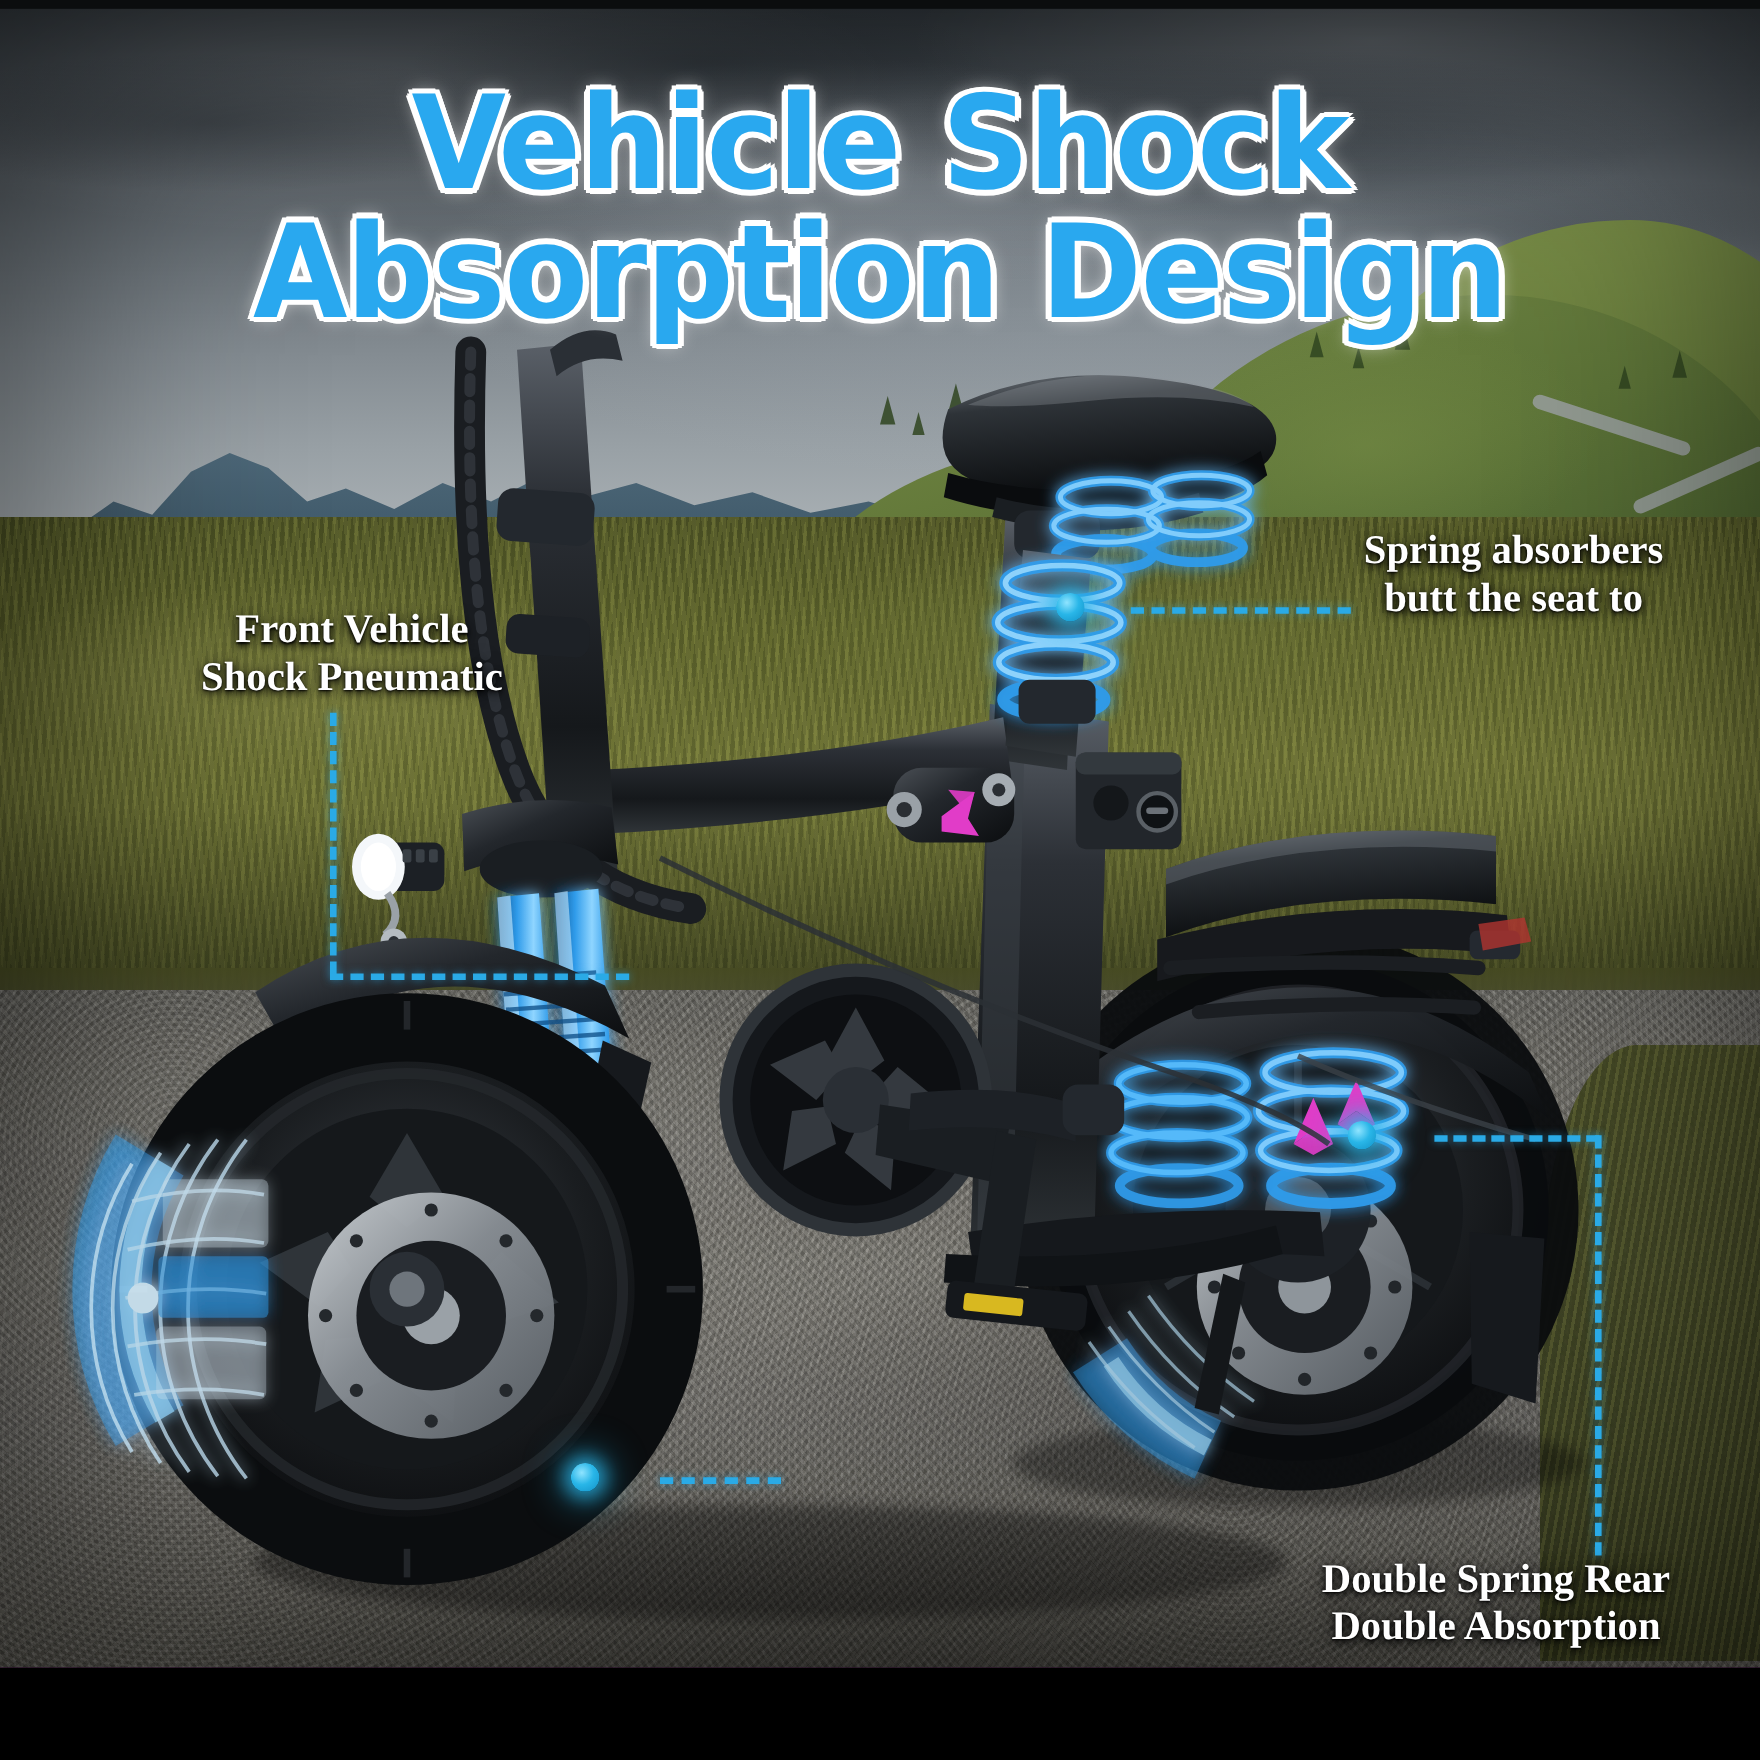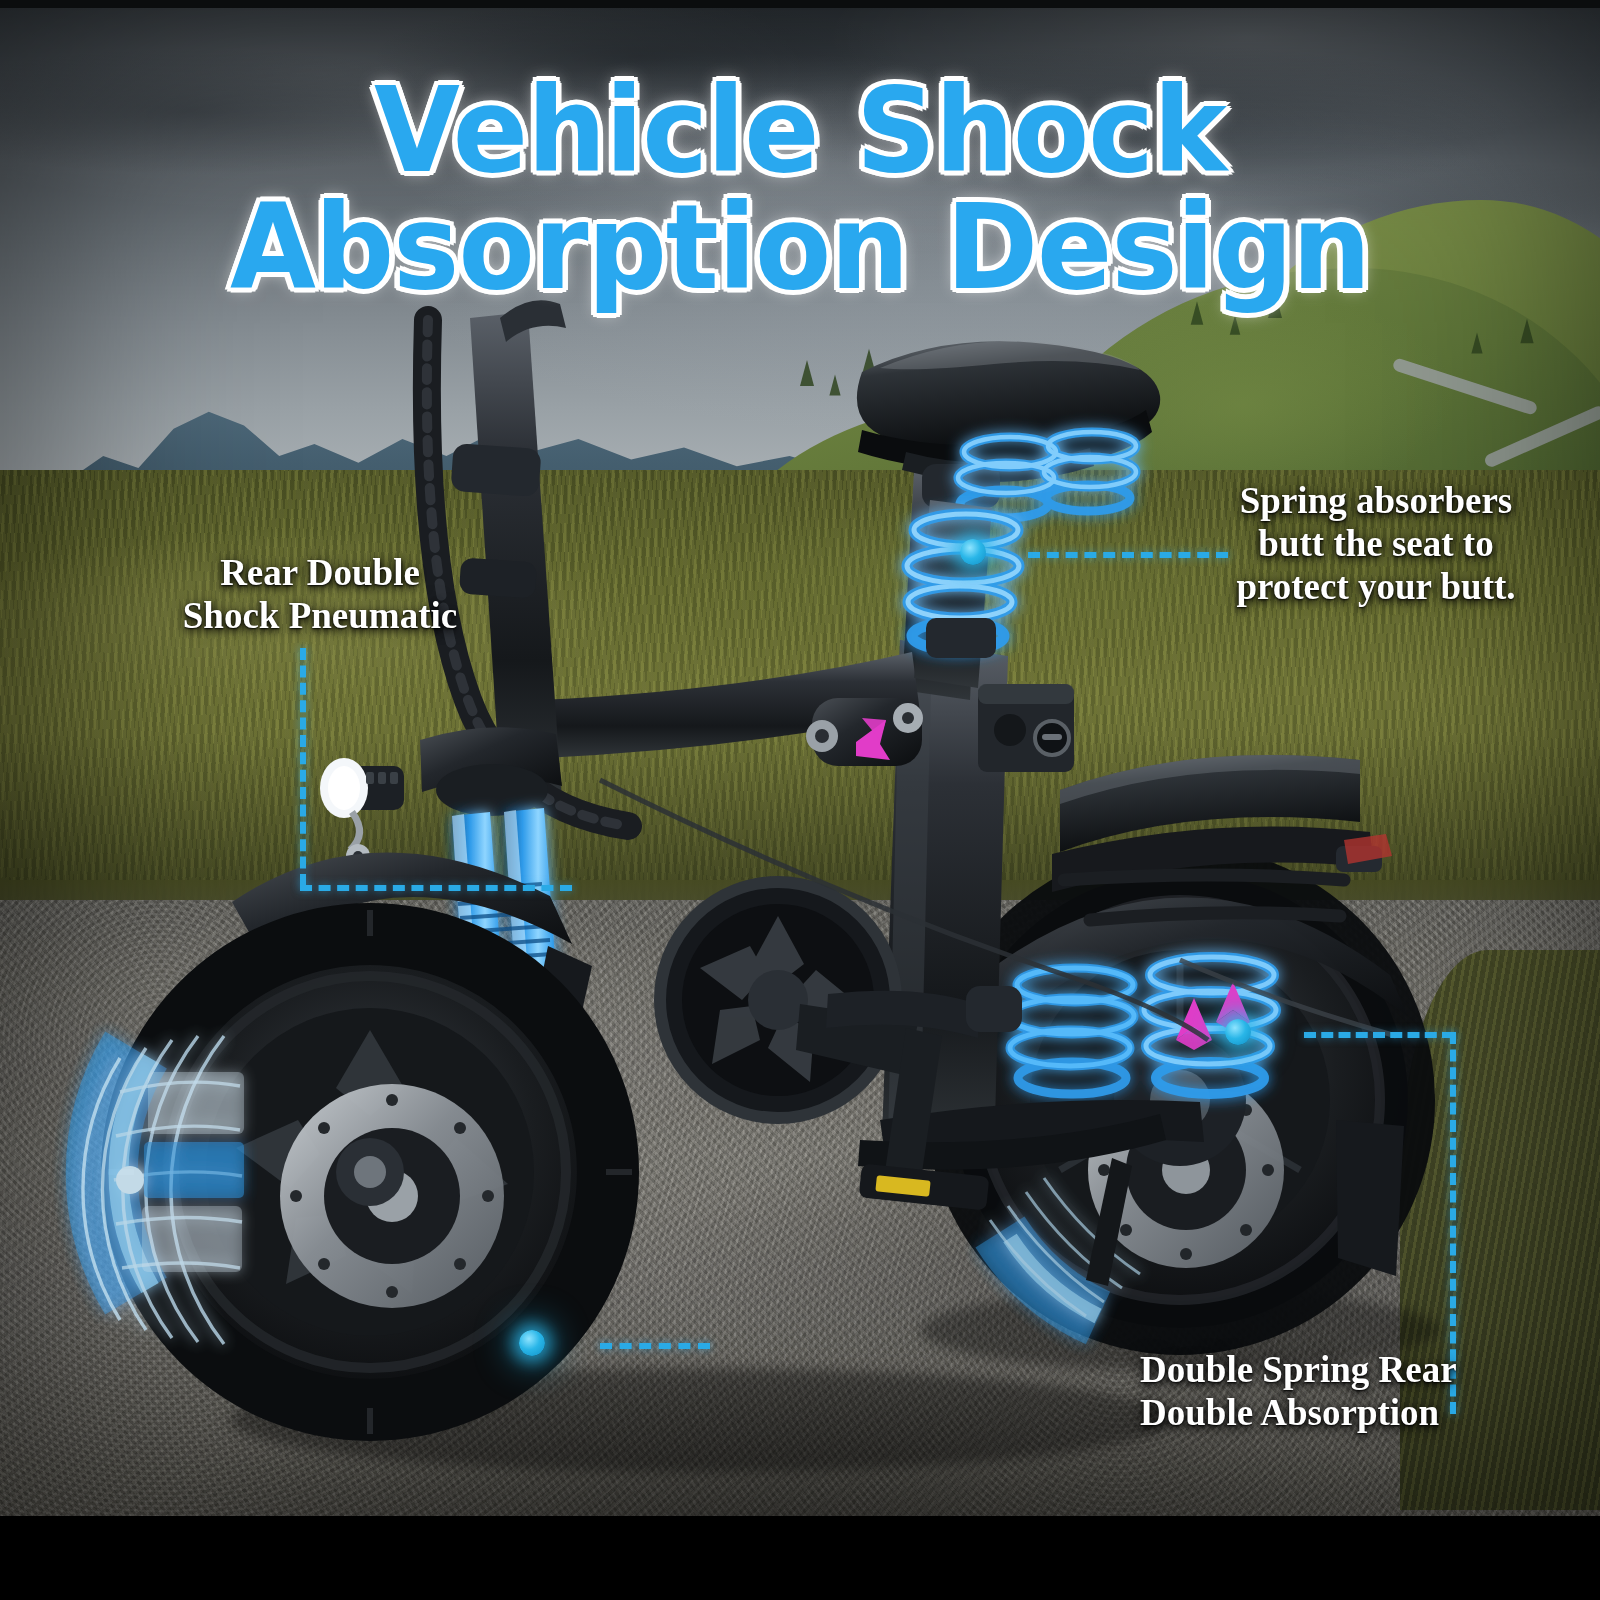--- a/index.html
+++ b/index.html
@@ -146,21 +146,21 @@
   
   .callout{
     position:absolute;z-index:45;color:#fff;
     font-family:"Liberation Serif",serif;font-weight:700;
     font-size:37px;line-height:1.16;
     text-shadow:0 3px 7px rgba(0,0,0,.85), 0 0 16px rgba(0,0,0,.6), 0 1px 2px rgba(0,0,0,.9);
   }
   .c-front{left:110px;top:552px;width:420px;text-align:center;}
   .c-seat{left:1176px;top:480px;width:400px;text-align:center;}
   .c-tire{left:660px;top:1278px;width:400px;text-align:center;}
-  .c-rear{left:1140px;top:1349px;width:440px;text-align:left;}
+  .c-rear{left:1140px;top:1415px;width:440px;text-align:center;}
 
   
   .leader{position:absolute;z-index:44;}
   .dashV{
     position:absolute;width:0;border-left:6px dashed #2aaae6;
     filter:drop-shadow(0 0 4px rgba(42,170,230,.55));
   }
   .dashH{
     position:absolute;height:0;border-top:6px dashed #2aaae6;
     filter:drop-shadow(0 0 4px rgba(42,170,230,.55));
@@ -616,28 +616,27 @@
     <div class="dashV" style="left:1402px;top:1032px;height:382px;"></div>
   </div>
   <div class="dot" style="left:1225px;top:1019px;"></div>
 
   <div class="title">
     <span>Vehicle Shock</span>
     <span>Absorption Design</span>
   </div>
 
   <div class="callout c-front">
-    <div>Rear Double</div>
+    <div>Front Vehicle</div>
     <div>Shock Pneumatic</div>
   </div>
 
   <div class="callout c-seat">
     <div>Spring absorbers</div>
     <div>butt the seat to</div>
-    <div>protect your butt.</div>
   </div>
 
 
   <div class="callout c-rear">
     <div>Double Spring Rear</div>
     <div>Double Absorption</div>
   </div>
 
   <div class="topbar"></div>
 </div>

